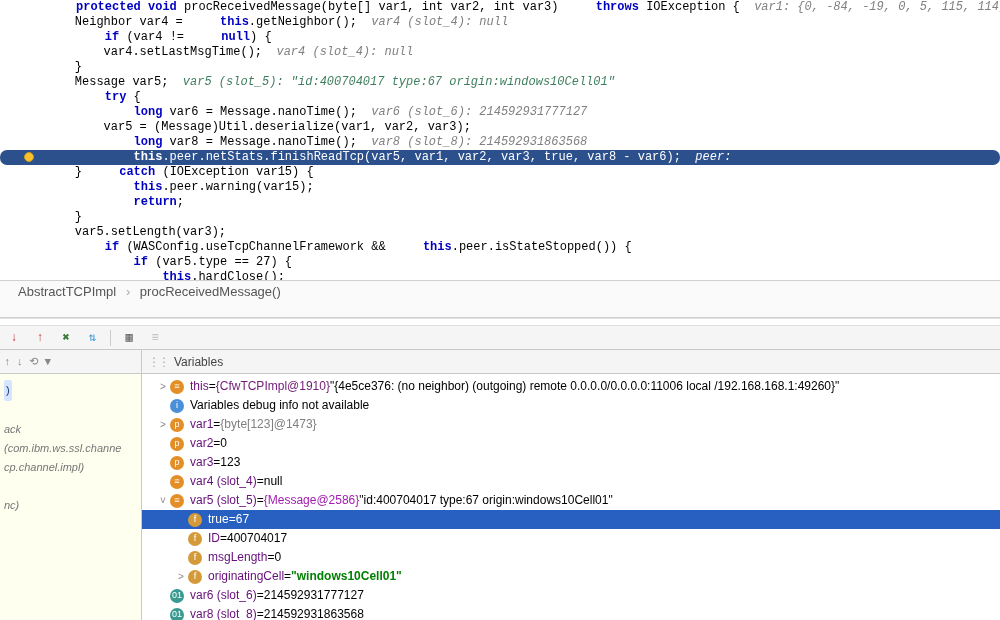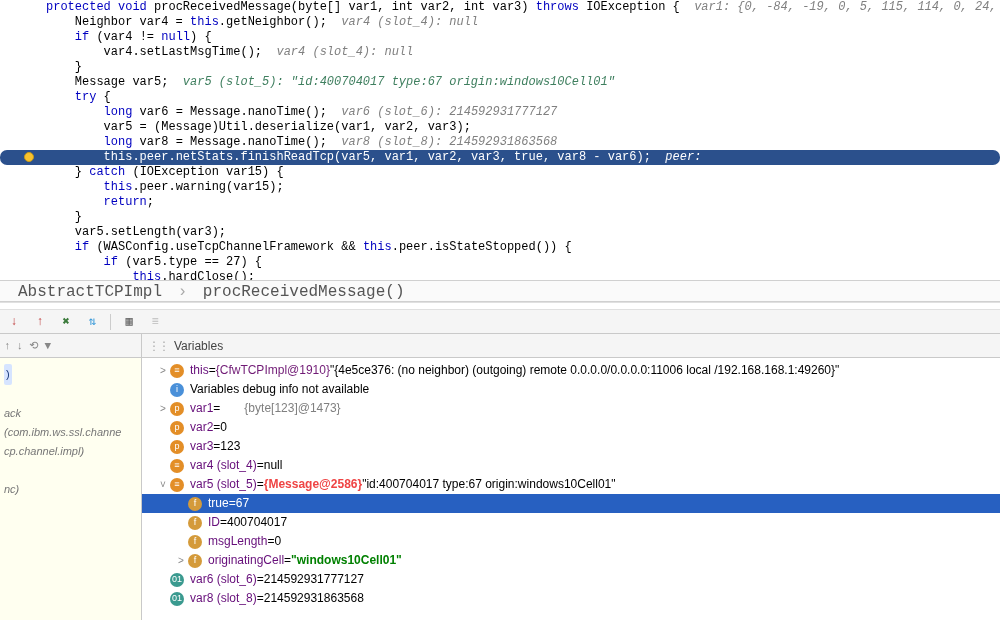--- a/index.html
+++ b/index.html
@@ -2,24 +2,24 @@
 <html><head>
 <meta charset="utf-8">
 <style>
 * { margin: 0; padding: 0; box-sizing: border-box; }
 body { font-family: "Consolas", "Courier New", monospace; font-size: 12px; background: #fff; color: #000; width: 1000px; height: 620px; overflow: hidden; position: relative; }
 .editor-area { height: 280px; overflow: hidden; background: #fff; }
 .code-line { white-space: pre; line-height: 15px; padding-left: 46px; font-size: 12px; position: relative; }
 .code-line.hl { background: #2b508c; background: linear-gradient(90deg, #2b508c 0%, #2b508c 78%, #2b508c 78%); color: #fff; border-radius: 7px; }
 .code-line.hl .kw, .code-line.hl .cm, .code-line.hl .typ { color: #fff; }
 .gutter-dot { position: absolute; left: 24px; top: 2px; width: 10px; height: 10px; background: #f9c22e; border-radius: 50%; border: 1px solid #c79a1a; }
-.kw { color: #0000c0; font-weight: normal; }
+.kw { color: #0000c0; font-weight: bold; margin-left: 30px; }
 .cm { color: #808080; font-style: italic; }
 .cm-green { color: #3f7f5f; font-style: italic; }
-.crumb { height: 22px; line-height: 22px; border-top: 1px solid #d0d0d0; border-bottom: 1px solid #d0d0d0; font-family: Liberation Mono, monospace; font-size: 16px; color: #555; padding-left: 18px; background: #fafafa; }
+.crumb { height: 38px; line-height: 22px; border-top: 1px solid #d0d0d0; border-bottom: 1px solid #d0d0d0; font-family: Liberation Sans, sans-serif; font-size: 13px; color: #555; padding-left: 18px; background: #fafafa; }
 .crumb .sep { color: #aaa; margin: 0 6px; }
 .toolbar { height: 24px; background: #f5f5f5; border-bottom: 1px solid #c9c9c9; display: flex; align-items: center; padding-left: 6px; gap: 10px; }
 .tb-icon { width: 16px; height: 16px; display: inline-flex; align-items: center; justify-content: center; font-size: 12px; color: #666; }
 .lower { display: flex; height: 294px; }
 .frames-pane { width: 142px; background: #fffff0; border-right: 1px solid #c9c9c9; overflow: hidden; position: relative; }
 .frames-head { height: 24px; background: #f5f5f5; border-bottom: 1px solid #c9c9c9; display: flex; align-items: center; padding-left: 4px; gap: 6px; }
 .frames-head .ico { color: #888; font-size: 11px; }
 .frames-body { font-family: "Segoe UI", sans-serif; font-size: 11px; color: #777; padding: 6px 4px; line-height: 19px; }
 .frames-body .ital { font-style: italic; }
 .frame-sel { background: #d6e4ff; color: #1a3a7a; border-radius: 2px; padding: 1px 2px; display: inline-block; }
@@ -125,21 +125,21 @@
           <span class="badge b-i">i</span>
           <span class="vname"></span>
           <span></span>
           <span class="vval">Variables debug info not available</span>
         </div>
         <div class="vrow" style="padding-left: 14px;">
           <span class="arrow">&gt;</span>
           <span class="badge b-p">p</span>
           <span class="vname">var1</span>
           <span> = </span>
-          <span style="color: rgb(128, 128, 128); margin-left: 24px;">{byte[123]@1473}</span>
+          <span style="color: rgb(128, 128, 128);">{byte[123]@1473}</span>
           <span class="vval"></span>
         </div>
         <div class="vrow" style="padding-left: 14px;">
           <span class="arrow"></span>
           <span class="badge b-p">p</span>
           <span class="vname">var2</span>
           <span> = </span>
           <span class="vval">0</span>
         </div>
         <div class="vrow" style="padding-left: 14px;">
@@ -154,21 +154,21 @@
           <span class="badge b-eq">≡</span>
           <span class="vname">var4 (slot_4)</span>
           <span> = </span>
           <span class="vval">null</span>
         </div>
         <div class="vrow" style="padding-left: 14px;">
           <span class="arrow">˅</span>
           <span class="badge b-eq">≡</span>
           <span class="vname">var5 (slot_5)</span>
           <span> = </span>
-          <span style="color: #ef4444; font-weight: bold;">{Message@2586}</span>
+          <span style="color: #a21caf;">{Message@2586}</span>
           <span class="vval"> "id:400704017 type:67 origin:windows10Cell01"</span>
         </div>
         <div class="vrow sel" style="padding-left: 32px;">
           <span class="arrow"></span>
           <span class="badge b-f">f</span>
           <span class="vname">true</span>
           <span> = </span>
           <span class="vval">67</span>
         </div>
         <div class="vrow" style="padding-left: 32px;">

